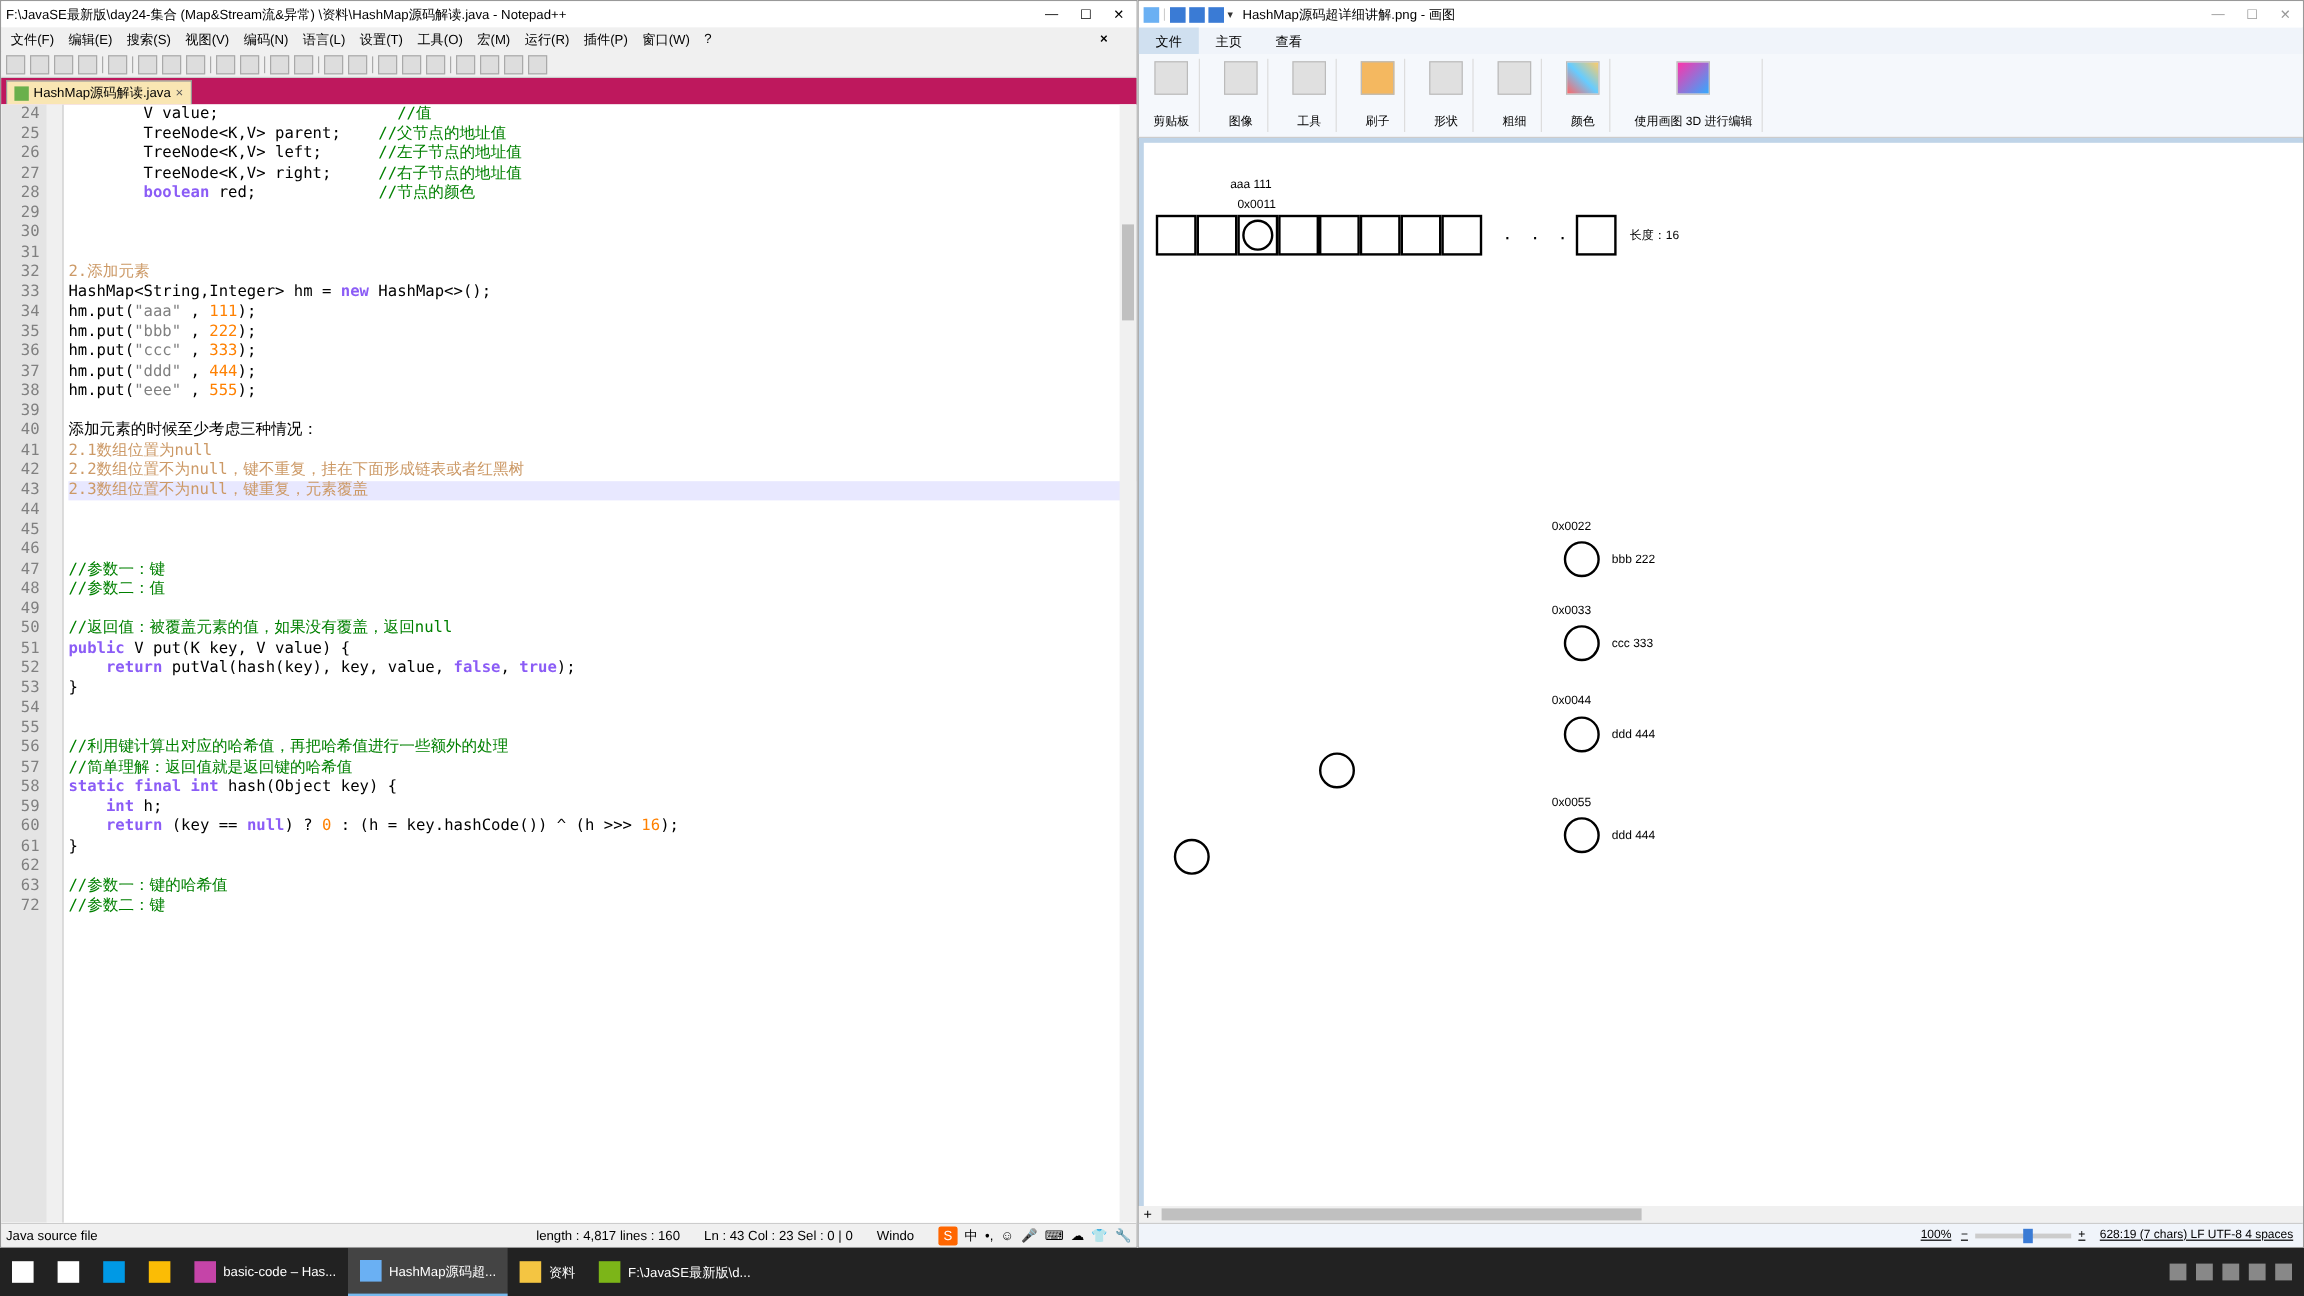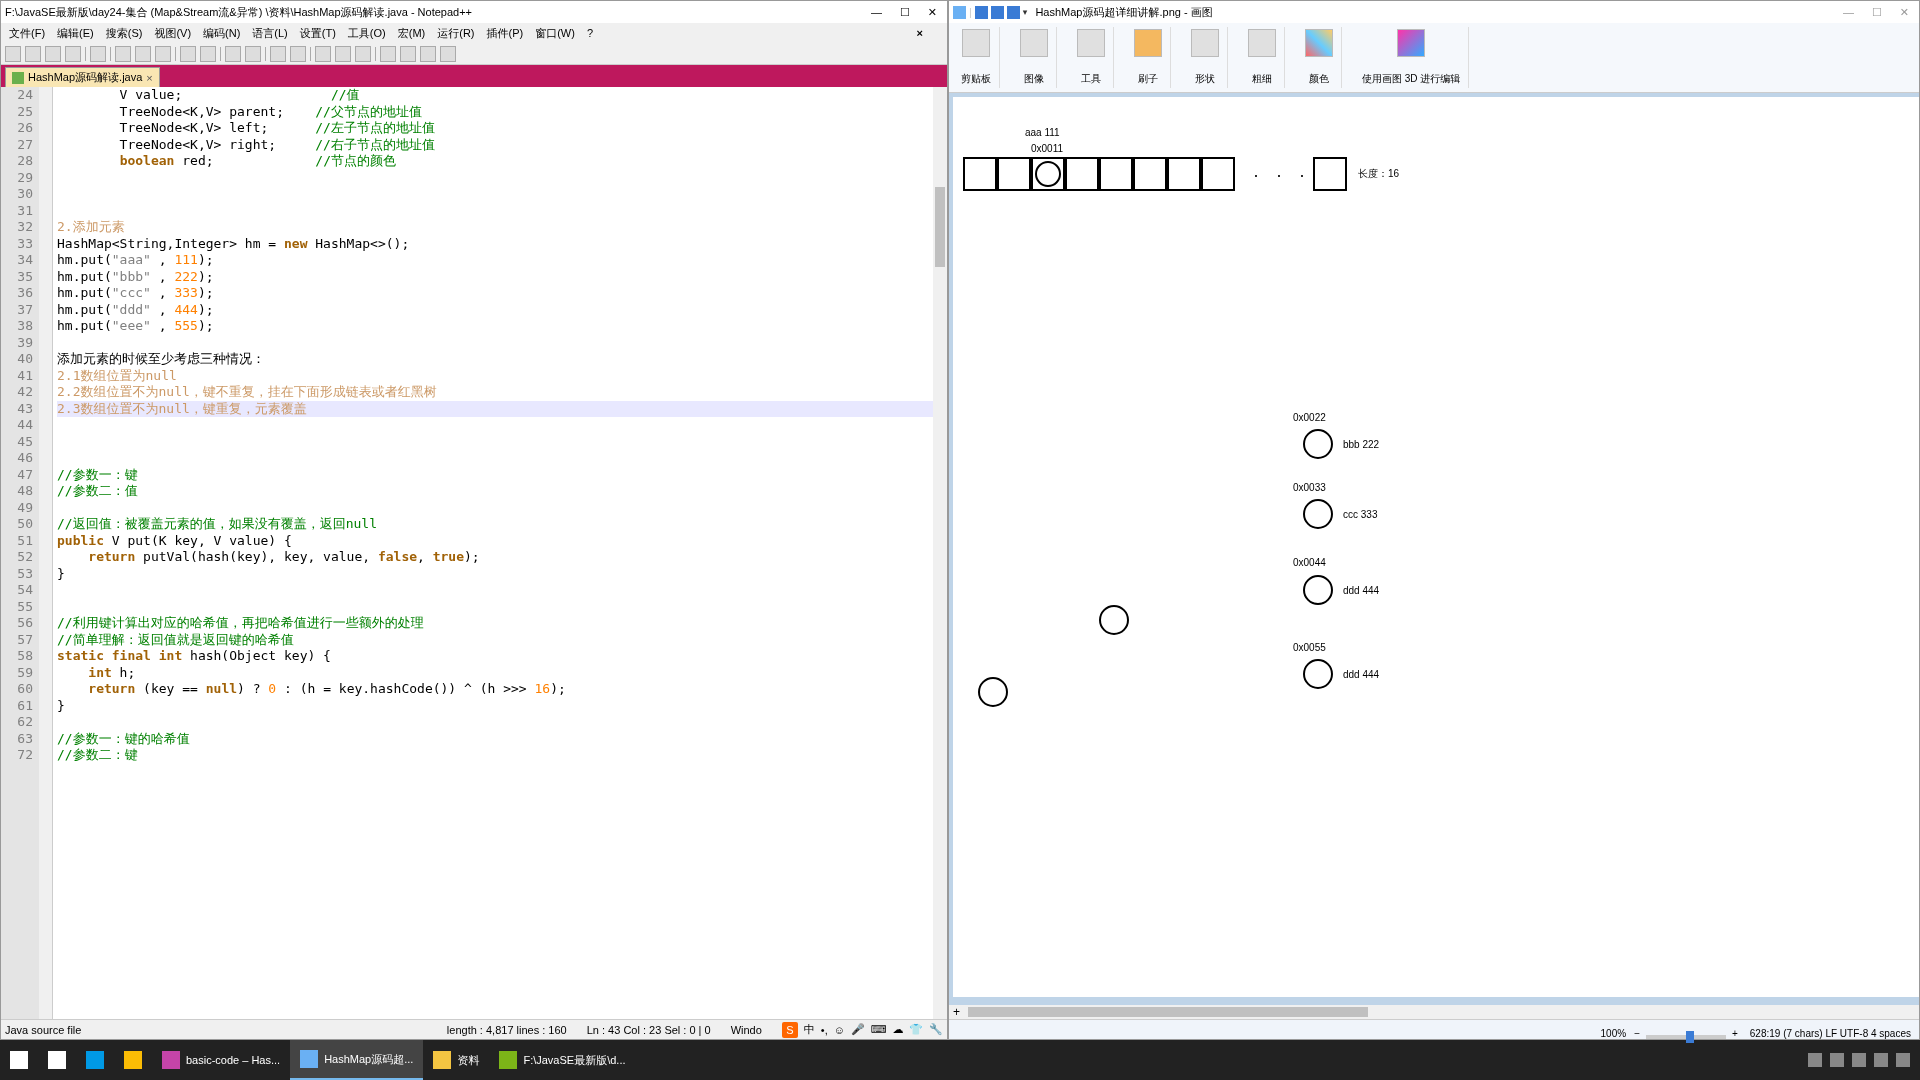--- a/index.html
+++ b/index.html
@@ -18,21 +18,21 @@
 .tb-icon { width: 16px; height: 16px; background: #ddd; border: 1px solid #aaa; }
 .tb-sep { width: 1px; height: 14px; background: #aaa; }
 .npp-tabs { height: 22px; display: flex; align-items: flex-end; padding: 0 4px; background: #be185d; }
 .npp-tab { background: #f9e6b3; border: 1px solid #999; border-bottom: none; padding: 2px 6px; font-size: 11px; display: flex; align-items: center; gap: 4px; }
 .tab-icon { width: 12px; height: 12px; background: #6ab04c; }
 .tab-close { color: #555; cursor: pointer; }
 .npp-editor { flex: 1; display: flex; background: #fff; font-family: Consolas, monospace; font-size: 13px; overflow: hidden; position: relative; }
 .gutter { width: 38px; background: #e4e4e4; color: #808080; text-align: right; padding-right: 6px; line-height: 16.5px; }
 .fold { width: 14px; background: #f0f0f0; border-right: 1px solid #ccc; position: relative; }
 .code { flex: 1; padding-left: 4px; line-height: 16.5px; white-space: pre; }
-.code .kw { color: #a16207; font-weight: bold; }
+.code .kw { color: #8b5cf6; font-weight: bold; }
 .code .cm { color: #008000; }
 .code .or { color: #cc9966; }
 .code .str { color: #808080; }
 .code .num { color: #ff8000; }
 .code .hl { background: #e8e8ff; display: inline-block; width: 100%; }
 .scroll-v { position: absolute; right: 0; top: 0; bottom: 0; width: 14px; background: #f0f0f0; }
 .scroll-thumb { position: absolute; left: 2px; right: 2px; top: 100px; height: 80px; background: #c0c0c0; }
 .npp-status { height: 20px; background: #f0f0f0; border-top: 1px solid #ccc; display: flex; align-items: center; font-size: 11px; padding: 0 4px; }
 .st-sep { flex: 1; }
 .st-item { margin-right: 20px; }
@@ -53,21 +53,21 @@
 .rib-group { display: flex; flex-direction: column; align-items: center; justify-content: space-between; padding: 2px 8px; border-right: 1px solid #ddd; }
 .rib-icon { width: 28px; height: 28px; background: #e0e0e0; border: 1px solid #bbb; }
 .rib-label { font-size: 10px; text-align: center; }
 .paint-canvas-wrap { flex: 1; background: #bfd4e8; overflow: auto; position: relative; padding: 4px; }
 .paint-canvas { background: #fff; width: 1500px; height: 900px; position: relative; }
 .arr-cell { position: absolute; border: 2px solid #000; }
 .node-circle { position: absolute; border: 2px solid #000; border-radius: 50%; background: #fff; }
 .abs-text { position: absolute; font-size: 10px; }
 .paint-scroll-h { height: 14px; background: #f0f0f0; display: flex; align-items: center; }
 .paint-scroll-thumb-h { width: 400px; height: 10px; background: #c0c0c0; margin-left: 4px; }
-.paint-status { height: 20px; background: #f0f4fa; border-top: 1px solid #ccc; display: flex; align-items: flex-end; font-size: 10px; padding: 0 8px; }
+.paint-status { height: 20px; background: #f0f4fa; border-top: 1px solid #ccc; display: flex; align-items: center; font-size: 10px; padding: 0 8px; text-decoration: underline; }
 .paint-status .sp { flex: 1; }
 .zoom-slider { width: 80px; height: 4px; background: #ccc; position: relative; margin: 0 6px; }
 .zoom-thumb { position: absolute; left: 40px; top: -4px; width: 8px; height: 12px; background: #3a7bd5; }
 
 
 .taskbar { height: 40px; background: #222; display: flex; align-items: center; color: #fff; font-size: 11px; }
 .task-btn { height: 40px; padding: 0 10px; display: flex; align-items: center; gap: 6px; cursor: pointer; }
 .task-btn.active { background: #444; border-bottom: 2px solid #76b9ed; }
 .task-icon { width: 18px; height: 18px; background: #555; }
 .tray { margin-left: auto; display: flex; align-items: center; gap: 8px; padding: 0 10px; font-size: 10px; }
@@ -220,20 +220,25 @@
         <div class="pt-icon" style="background:#3a7bd5;"></div>
         <span style="font-size:9px;color:#333;">▾</span>
       </div>
       <span class="pt-title-text">HashMap源码超详细讲解.png - 画图</span>
       <div class="paint-title-btns">
         <span>—</span>
         <span>☐</span>
         <span>✕</span>
       </div>
     </div>
+    <div class="paint-tabs">
+      <div class="paint-tab active">文件</div>
+      <div class="paint-tab">主页</div>
+      <div class="paint-tab">查看</div>
+    </div>
     <div class="paint-ribbon" id="ribbon">
         <div class="rib-group">
           <div class="rib-icon" style="background: rgb(224, 224, 224);"></div>
           <div class="rib-label">剪贴板</div>
         </div>
         <div class="rib-group">
           <div class="rib-icon" style="background: rgb(224, 224, 224);"></div>
           <div class="rib-label">图像</div>
         </div>
         <div class="rib-group">

